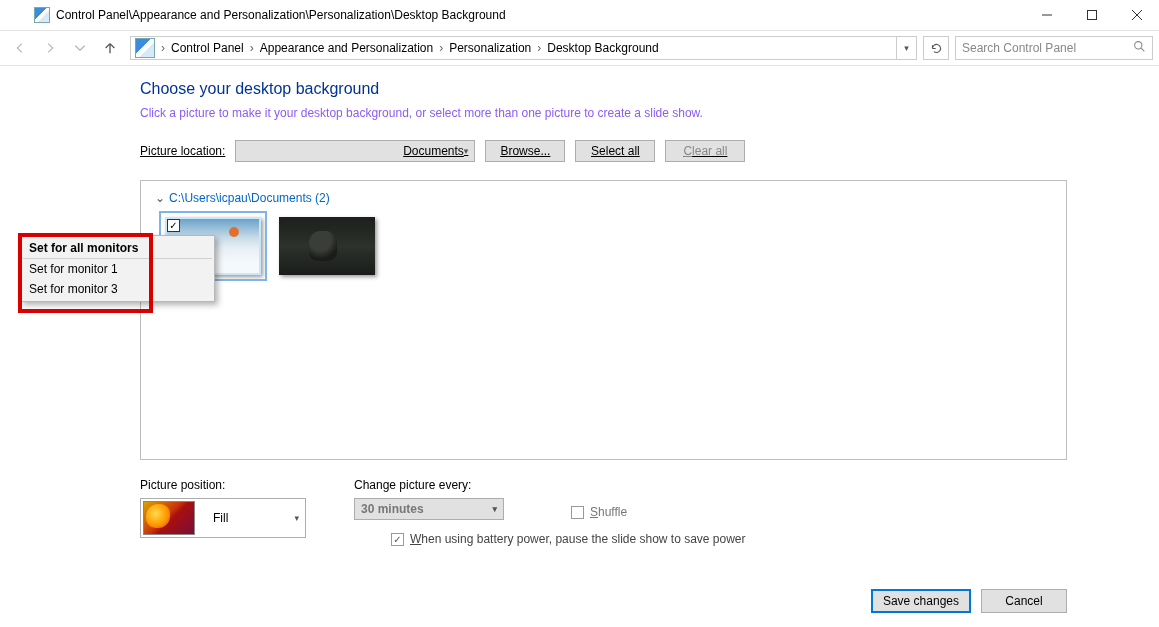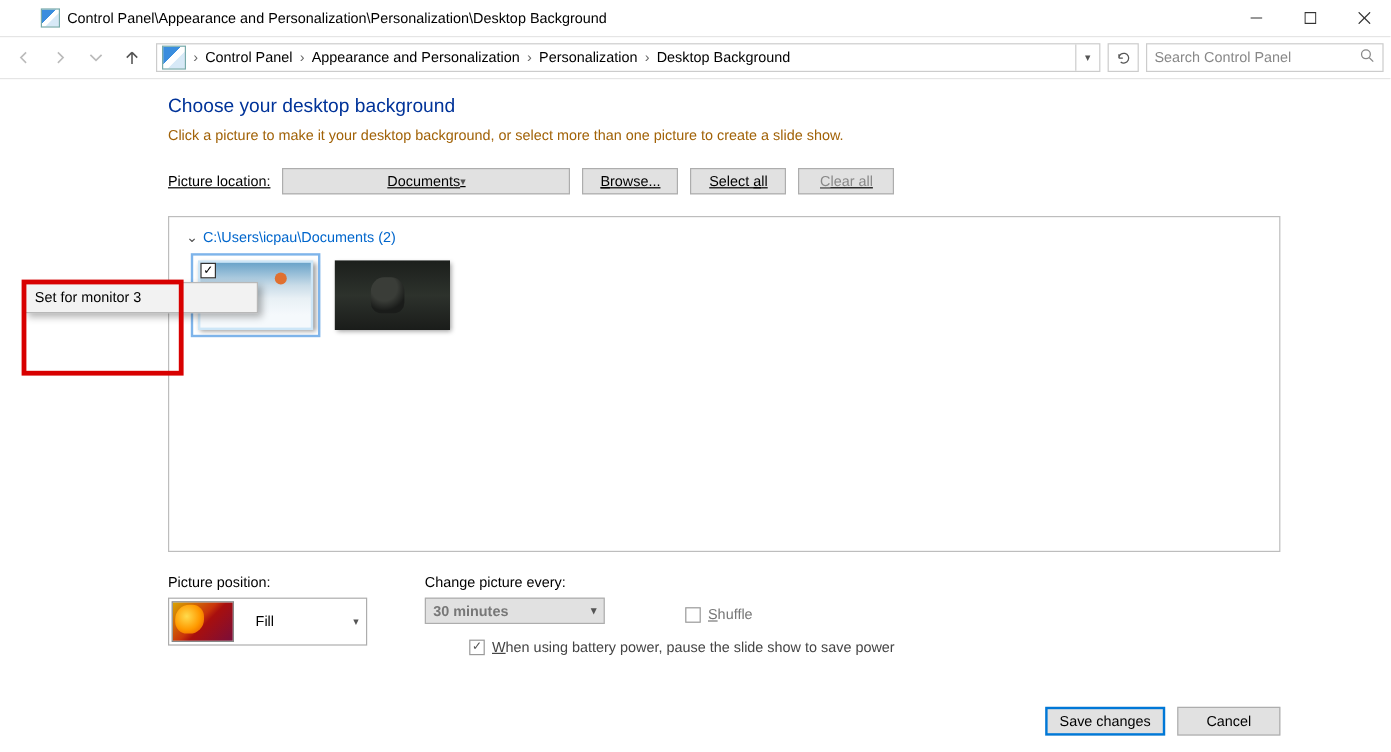--- a/index.html
+++ b/index.html
@@ -20,24 +20,24 @@
   .breadcrumb-icon { width:20px; height:20px; margin:0 4px; background:linear-gradient(135deg,#3a8dde 40%,#fff 41%,#fff 60%,#d7e9f7 61%); border:1px solid #7aa; }
   .crumb { padding:0 4px; color:#000; }
   .crumb-sep { color:#666; padding:0 2px; }
   .bc-drop { width:20px; height:22px; border-left:1px solid #ccc; display:flex; align-items:center; justify-content:center; margin-left:auto; }
   .refresh { width:26px; height:24px; border:1px solid #ccc; display:flex; align-items:center; justify-content:center; }
   .search { width:198px; height:24px; border:1px solid #ccc; margin-left:4px; display:flex; align-items:center; padding:0 6px; color:#888; font-size:12px; }
   .search .s-icon { margin-left:auto; }
   
   .content { position:absolute; left:140px; top:80px; right:92px; }
   .heading { color:#003399; font-size:16px; margin-bottom:8px; }
-  .subtext { font-size:12px; color:#a16207; margin-bottom:20px; }
+  .subtext { font-size:12px; color:#8b5cf6; margin-bottom:20px; }
   .row { display:flex; align-items:center; gap:10px; font-size:12px;text-decoration:underline; }
   .row label { color:#000; }
-  .combo { width:240px; height:22px; border:1px solid #adadad; background:#e1e1e1; display:flex; align-items:center; padding:0 6px; font-size:12px; justify-content:center; }
+  .combo { width:240px; height:22px; border:1px solid #adadad; background:#e1e1e1; display:flex; align-items:center; padding:0 6px; font-size:12px; justify-content:flex-end; }
   .winbtn { height:22px; min-width:80px; border:1px solid #adadad; background:#e1e1e1; font-size:12px; display:flex; align-items:center; justify-content:center; padding:0 10px; }
   .winbtn.disabled { color:#888; }
   .winbtn u { text-decoration:underline; }
   
   .pic-area { border:1px solid #bdbdbd; height:280px; margin-top:18px; padding:10px 14px; position:relative; }
   .group-head { color:#0066cc; font-size:12px; display:flex; align-items:center; gap:4px; cursor:default; }
   .thumbs { display:flex; gap:18px; margin-top:12px; margin-left:10px; }
   .thumb { width:96px; height:58px; box-shadow:2px 2px 4px rgba(0,0,0,.4); position:relative; }
   .thumb.selected { outline:2px solid #7eb4ea; outline-offset:4px; background:#cde6f7; padding:2px; }
   .thumb .chk { position:absolute; left:2px; top:2px; width:13px; height:13px; background:#fff; border:1px solid #333; display:flex; align-items:center; justify-content:center; font-size:10px; line-height:1; z-index:2;}
@@ -209,20 +209,22 @@
         <div class="chkline on" style="margin-top:12px">
           <div class="fakechk">✓</div>
           <span><u>W</u>hen using battery power, pause the slide show to save power</span>
         </div>
       </div>
     </div>
   </div>
 
   <div class="ctx-wrap">
     <div class="ctx">
+      <div class="ctx-head">Set for all monitors</div>
+      <div class="ctx-item">Set for monitor 1</div>
       <div class="ctx-item">Set for monitor 3</div>
     </div>
     <div class="redbox" style="left:-2px; top:-2px; width:135px; height:80px;"></div>
   </div>
 
   <div class="footer">
     <div class="winbtn primary">
         <span>Save changes</span>
       </div>
     <div class="winbtn">

